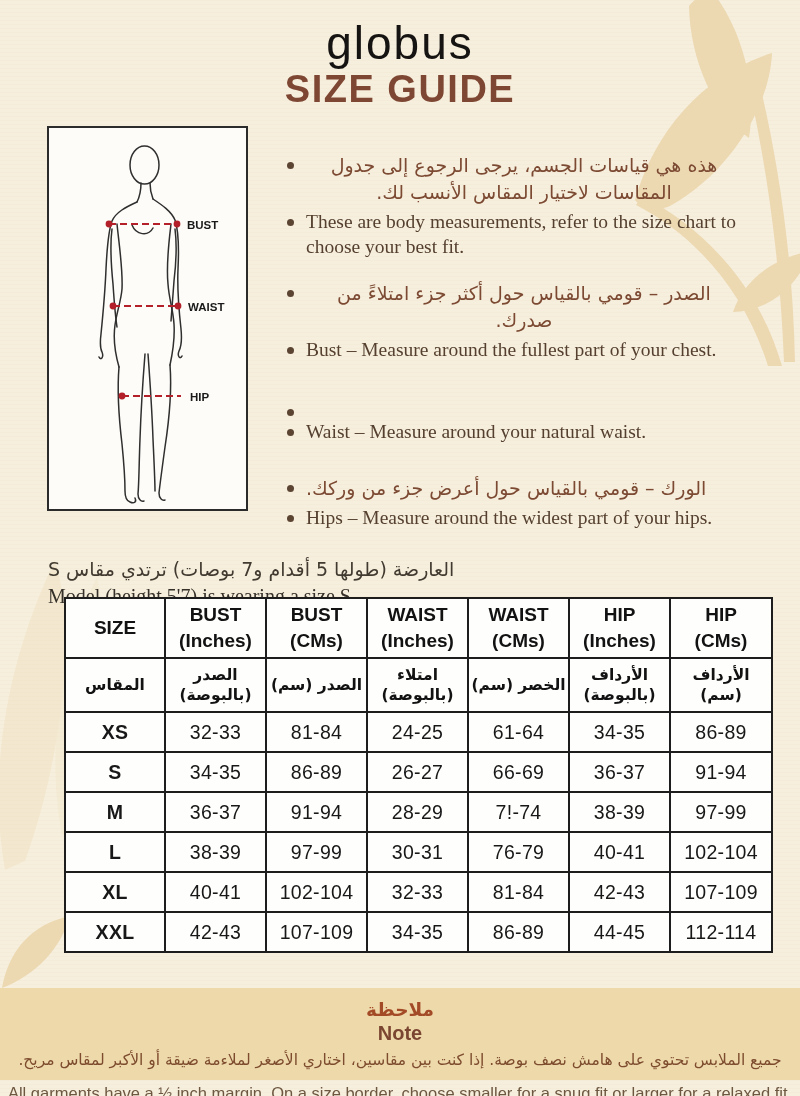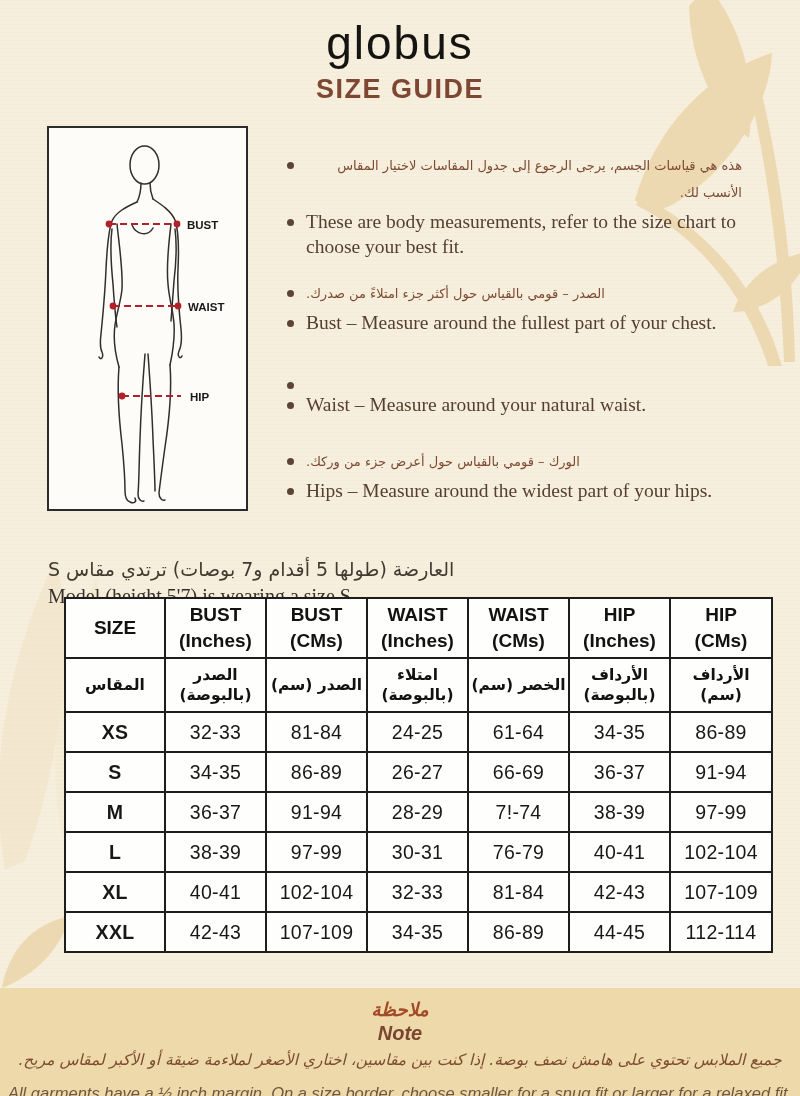--- a/index.html
+++ b/index.html
@@ -10,55 +10,55 @@
     background-image:repeating-linear-gradient(180deg, rgba(205,185,150,.07) 0 1px, transparent 1px 4px);
     font-family:"Liberation Sans",sans-serif;
   }
   .deco{position:absolute;z-index:0;pointer-events:none;}
   .deco-top-right{top:0;right:0;}
   .deco-left-mid{top:535px;left:0;opacity:.55;}
   .deco-bottom-left{top:912px;left:0;}
 
   .header{position:absolute;top:18px;left:0;width:800px;z-index:2;text-align:center;}
   .brand{font-size:46px;font-weight:400;letter-spacing:2px;color:#161412;line-height:50px;}
-  .title{margin:4px 0 0;font-size:27px;font-weight:700;letter-spacing:1.5px;color:#7d4733;line-height:34px;}
+  .title{margin:4px 0 0;font-size:38px;font-weight:700;letter-spacing:1.5px;color:#7d4733;line-height:34px;}
 
   .figure-box{
     position:absolute;left:47px;top:126px;width:201px;height:385px;z-index:2;
     background:#fdfcf8;border:2px solid #2b2b2b;box-sizing:border-box;
   }
   .figure-box svg{display:block;}
 
   .instructions{position:absolute;left:287px;top:152px;width:455px;z-index:2;list-style:none;margin:0;padding:0;}
   .group{margin:0 0 21px 0;}
   .group.g-waist{margin-top:37px;}
   .group.g-hips{margin-top:31px;}
   .item{display:flex;align-items:flex-start;margin:0 0 3px 0;}
   .bullet{flex:none;width:7px;height:7px;border-radius:50%;background:#5c4433;margin:10px 12px 0 0;}
   .item p{margin:0;}
-  .txt-ar{direction:rtl;unicode-bidi:isolate;text-align:right;font-family:"DejaVu Sans",sans-serif;font-size:13px;line-height:27px;color:#7c4a33;}
+  .txt-ar{direction:rtl;unicode-bidi:isolate;text-align:center;font-family:"DejaVu Sans",sans-serif;font-size:19px;line-height:27px;color:#7c4a33;}
   .txt-en{font-family:"Liberation Serif",serif;font-size:19.5px;line-height:25px;color:#55402f;}
 
   .model-note{position:absolute;left:48px;top:528px;width:520px;z-index:2;}
   .model-ar{direction:rtl;unicode-bidi:isolate;text-align:left;font-family:"DejaVu Sans",sans-serif;font-size:19px;line-height:27px;color:#413a30;margin-top:28px;}
   .model-en{font-family:"Liberation Serif",serif;font-size:20px;line-height:27px;color:#353029;}
 
   table.size-table{
     position:absolute;left:48px;top:597px;z-index:2;width:707px;table-layout:fixed;
     border-collapse:collapse;background:#fefefc;margin-left:16px;
   }
   .size-table th,.size-table td{border:2px solid #1d1d1d;text-align:center;vertical-align:middle;padding:0;background:#fefefc;}
   .size-table .r-en th{height:58px;font-size:19px;font-weight:700;color:#121212;}
   .size-table .r-en .h-line{display:block;line-height:26px;}
   .size-table .r-ar th{height:52px;font-weight:700;color:#121212;font-family:"DejaVu Sans",sans-serif;font-size:15.5px;}
   .size-table .r-ar .h-line{display:block;line-height:20px;direction:rtl;unicode-bidi:isolate;}
   .size-table td{height:38px;font-size:19.5px;color:#181818;letter-spacing:.3px;}
   .size-table td.size-col{font-weight:700;font-size:19.5px;}
 
-  .note-band{position:absolute;left:0;top:988px;width:800px;height:108px;z-index:3;background:#eed9ab;font-style:italic;}
+  .note-band{position:absolute;left:0;top:988px;width:800px;height:92px;z-index:3;background:#eed9ab;}
   .note-title-ar{margin-top:11px;text-align:center;font-family:"DejaVu Sans",sans-serif;font-weight:700;font-size:18.5px;color:#a34a26;direction:rtl;}
   .note-title-en{margin-top:2px;text-align:center;font-weight:700;font-size:20px;color:#7b4631;}
   .note-body-ar{margin-top:6px;text-align:center;direction:rtl;font-family:"DejaVu Sans",sans-serif;font-size:15.5px;color:#7d4c2e;}
   .note-body-en{margin-top:15px;display:flex;justify-content:center;white-space:nowrap;font-size:16.5px;color:#6d5741;}
 </style>
 </head>
 <body>
 
 <div class="page">
 

